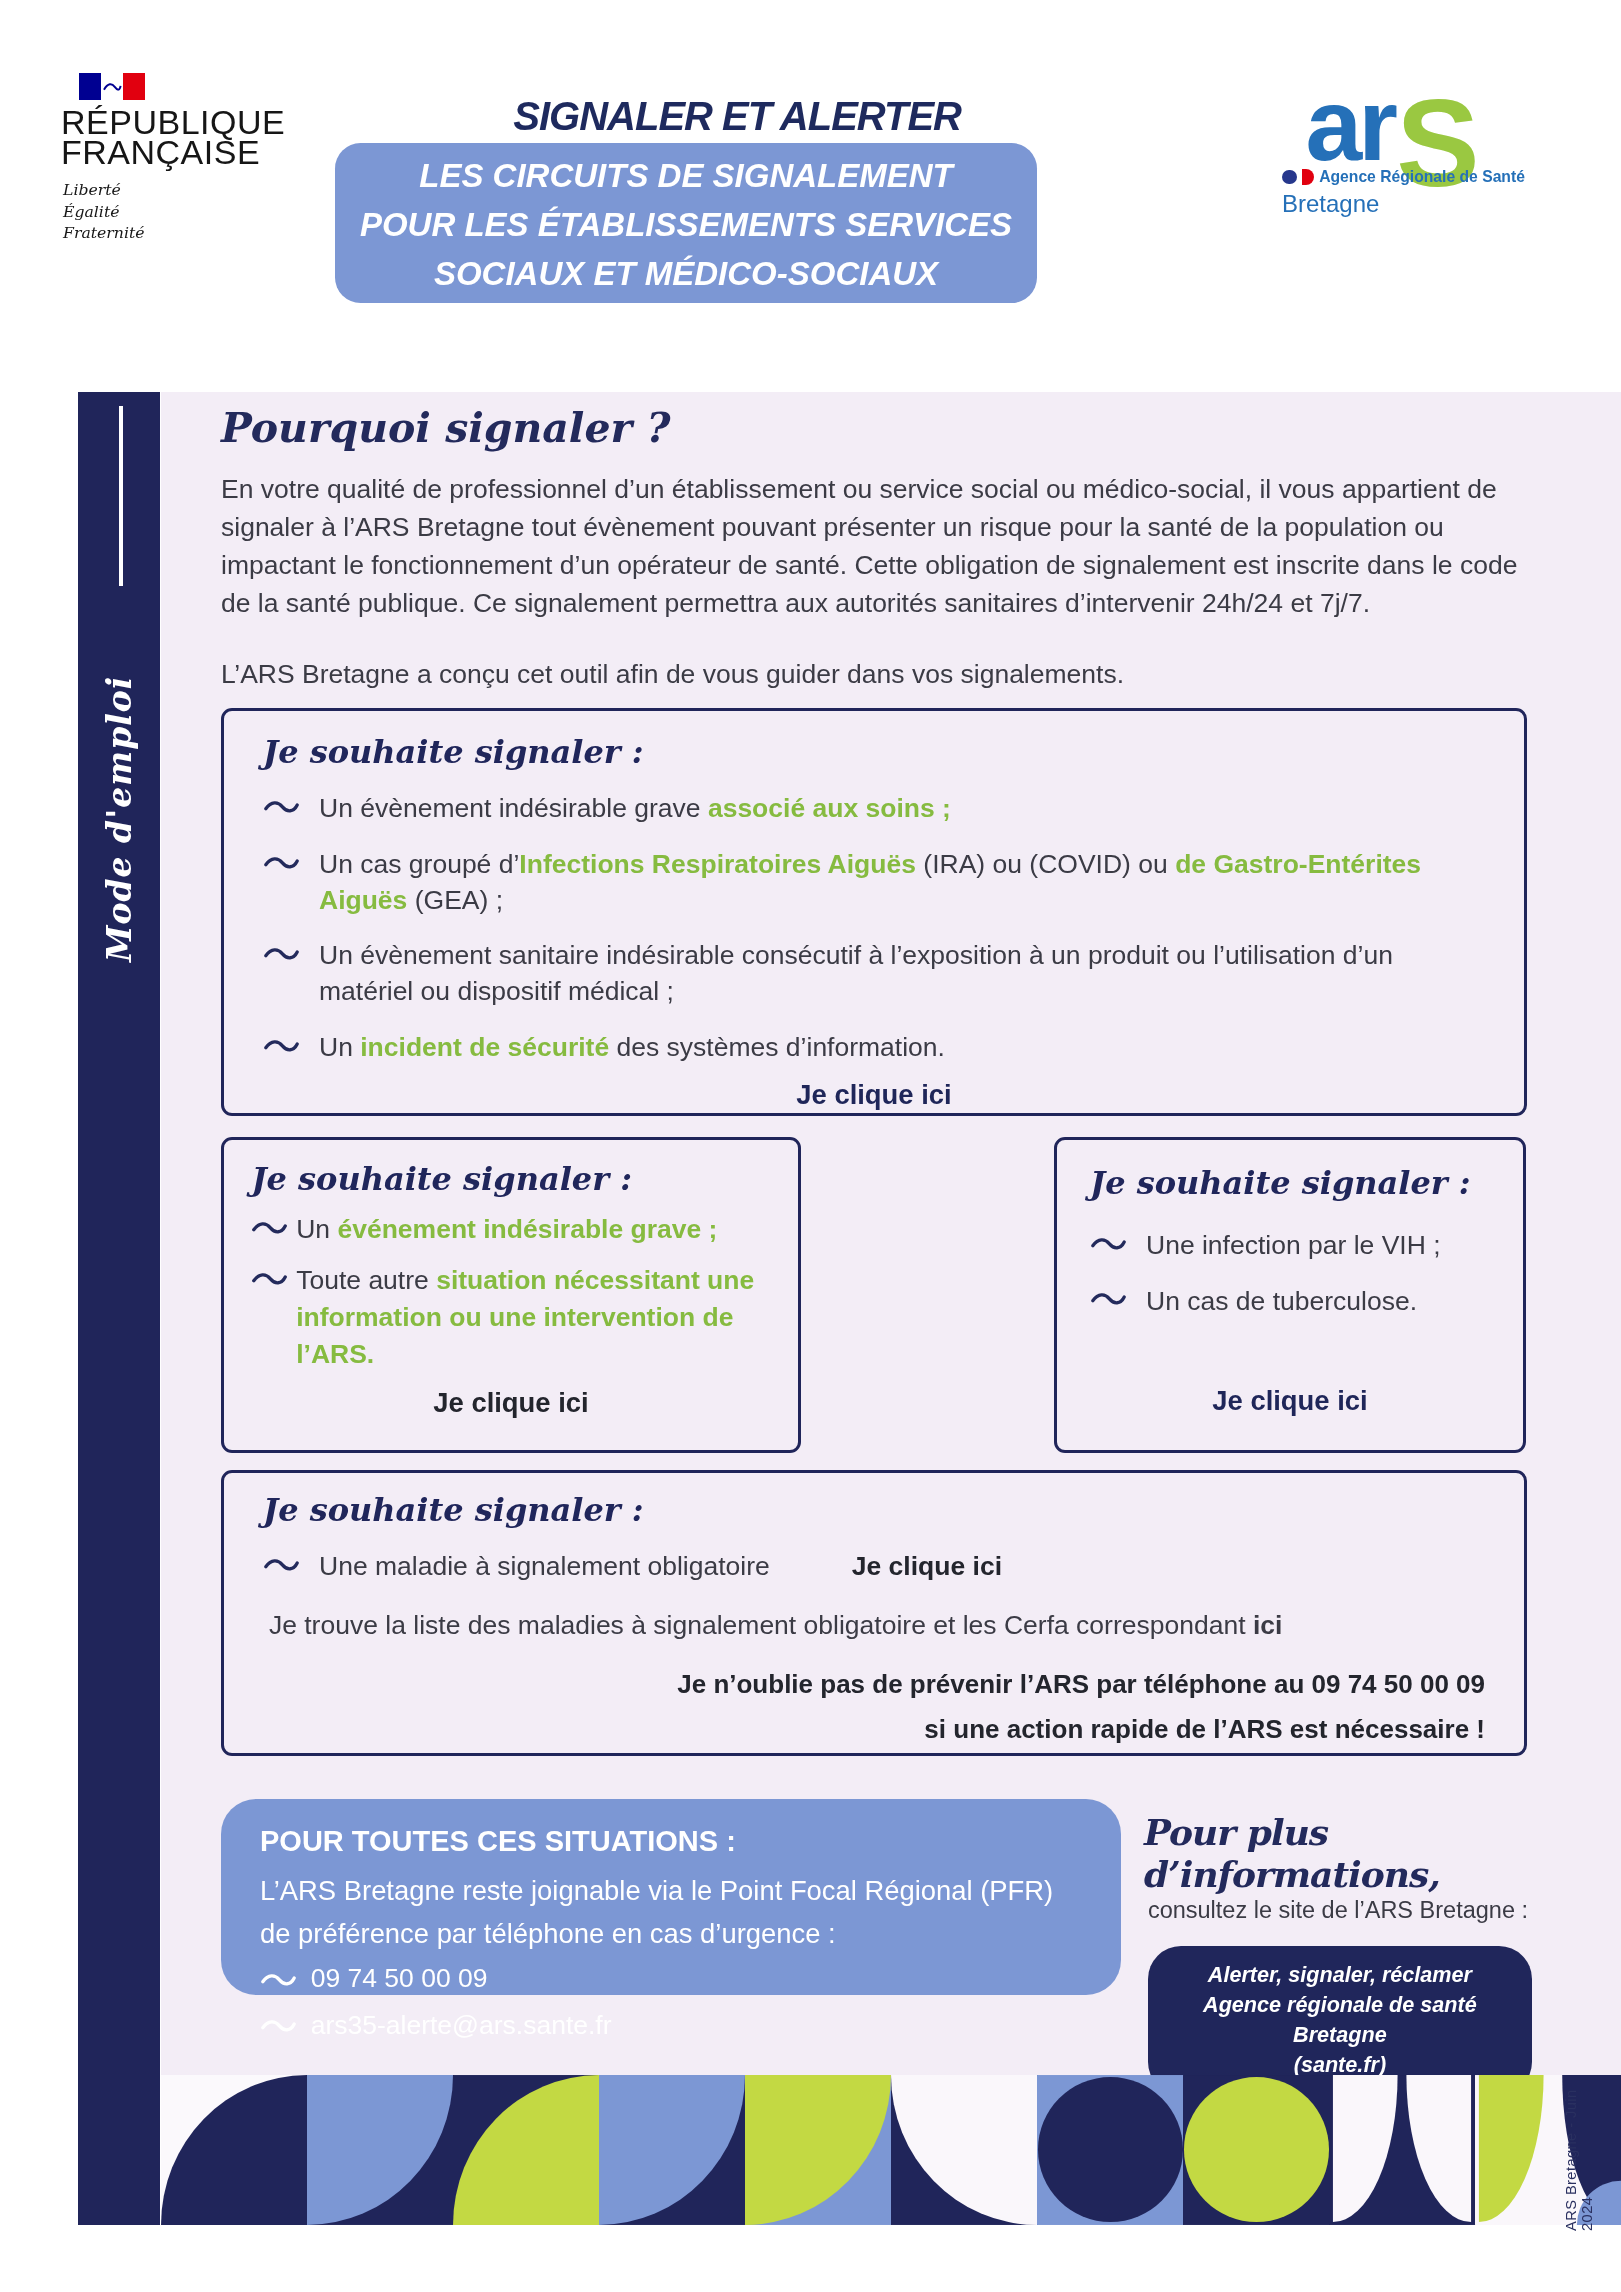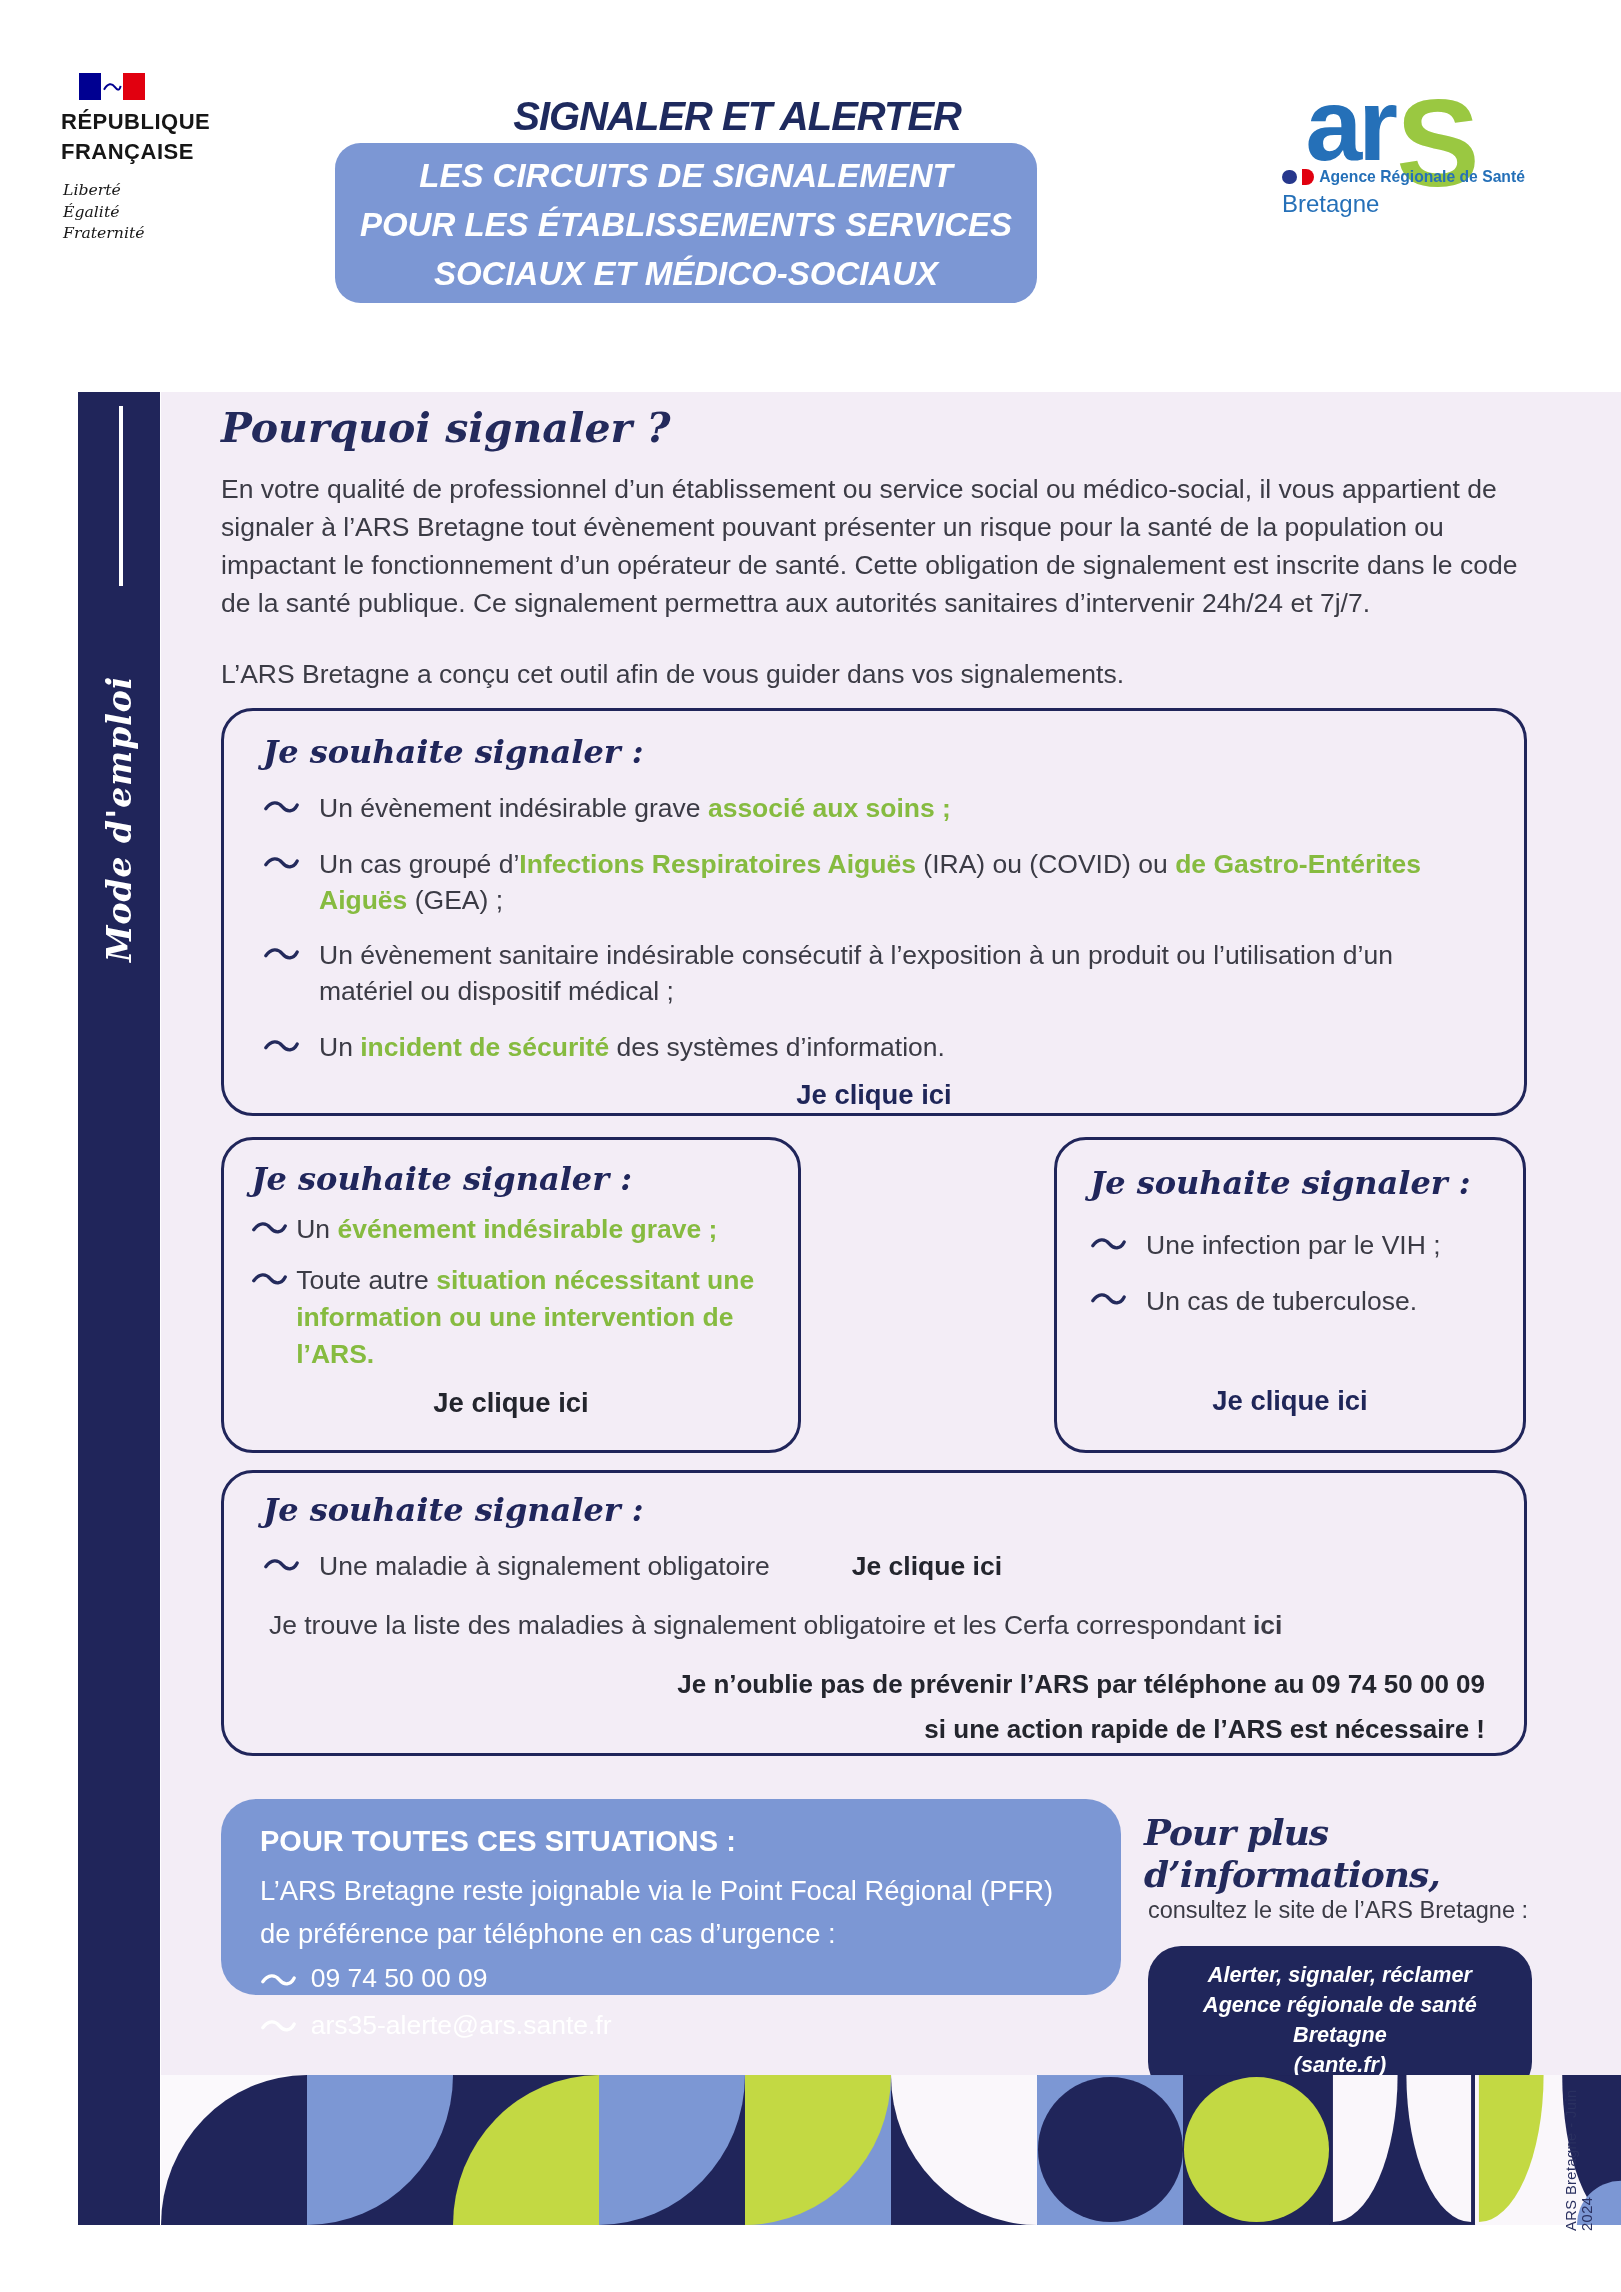--- a/index.html
+++ b/index.html
@@ -6,21 +6,21 @@
   body { background:#888; font-family:"Liberation Sans", sans-serif; }
   .page{ position:relative; width:1621px; height:2293px; background:#ffffff; margin:0 auto; overflow:hidden; }
 
   
   .marianne{ position:absolute; left:61px; top:73px; width:225px; color:#1c1c1c; }
   .flag{ display:flex; width:67px; height:26.5px; margin-left:17.6px; }
   .flag .b{ width:22.5px; background:#000091; }
   .flag .w{ width:21.6px; background:#fff; position:relative; }
   .flag .w svg{ position:absolute; left:1px; top:6.9px; }
   .flag .r{ width:22.5px; background:#e1000f; }
-  .rf-name{ font-weight:bold; font-size:22px; line-height:30px; letter-spacing:0.5px; margin-top:7.8px; color:#161616; }
+  .rf-name{ font-weight:normal; font-size:34px; line-height:30px; letter-spacing:0.5px; margin-top:7.8px; color:#161616; }
   .motto{ font-family:"DejaVu Serif", serif; font-style:italic; font-size:15.7px; line-height:21.6px; margin-top:11.8px; margin-left:2px; color:#161616; }
 
   .doc-title{ position:absolute; left:412px; top:94px; width:549px; text-align:right;
     font-size:40px; font-weight:bold; font-style:italic; color:#1e2a5e; letter-spacing:-1px; }
   .subtitle-box{ position:absolute; left:335px; top:143px; width:702px; height:160px; background:#7c97d4;
     border-radius:25.5px; color:#fff; text-align:center; font-weight:bold; font-style:italic;
     font-size:33px; line-height:49px; padding-top:7.8px; }
 
   .ars-logo{ position:absolute; left:1282px; top:74px; width:274px; }
   .ars-word{ display:flex; align-items:flex-start; line-height:1; margin-left:23.5px; }
@@ -39,21 +39,21 @@
     writing-mode:vertical-rl; transform:rotate(180deg); color:#fff; font-family:"DejaVu Serif", serif;
     font-style:italic; font-weight:bold; font-size:33px; letter-spacing:1px; }
 
   
   .content{ position:absolute; left:161px; top:392px; width:1460px; height:1683px; background:#f3edf6; }
   .intro-heading{ position:absolute; left:60px; top:11.8px; font-family:"DejaVu Serif", serif; font-style:italic; font-weight:bold;
     font-size:41px; color:#232a5c; }
   .intro-p1{ position:absolute; left:60px; top:78px; width:1318px; font-size:26.5px; line-height:38px; color:#3b3b45; }
   .intro-p2{ position:absolute; left:60px; top:267px; width:1318px; font-size:26.5px; color:#3b3b45; }
 
-  .signal-box{ position:absolute; border:3.9px solid #20255a; border-radius:32px; background:transparent; padding:21.6px 39px; overflow:hidden; }
+  .signal-box{ position:absolute; border:3.9px solid #20255a; border-radius:11px; background:transparent; padding:21.6px 39px; overflow:hidden; }
   .box-heading{ font-family:"DejaVu Serif", serif; font-style:italic; font-weight:bold; font-size:32px; color:#20265b; margin-bottom:5.9px; }
   .signal-box ul{ list-style:none; }
   .signal-box li{ display:flex; gap:19px; margin-top:19.6px; font-size:26.5px; line-height:36px; color:#3b3b45; }
   .tilde{ flex:0 0 37px; margin-top:8.8px; }
   .seg-green{ color:#86bb40; font-weight:bold; }
   .seg-bold{ font-weight:bold; }
   .cta{ text-align:center; font-weight:bold; font-size:27.4px; color:#1f2659; margin-top:13.7px; cursor:pointer; }
   .cta.dark{ color:#23252d; }
 
   .box-main{ left:60px; top:316px; width:1306px; height:408px; }

